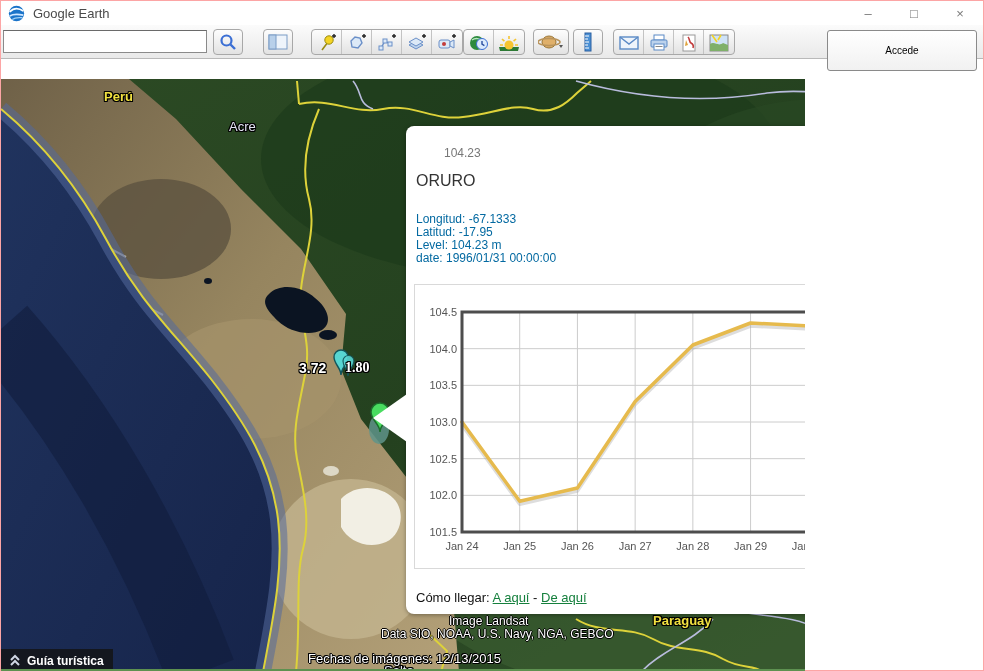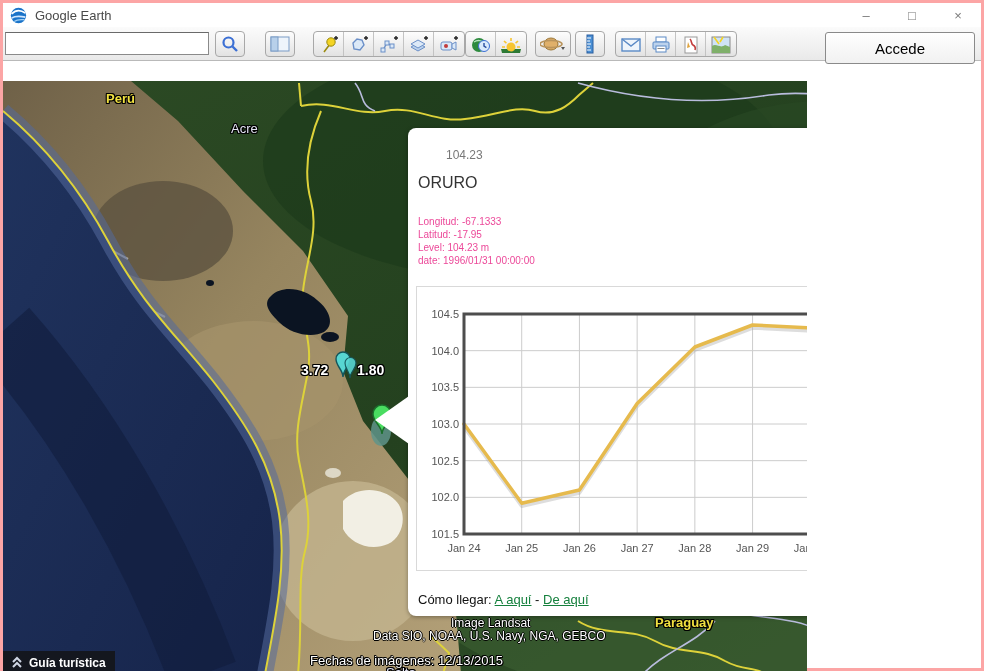--- a/index.html
+++ b/index.html
@@ -1,39 +1,39 @@
 <!DOCTYPE html>
 <html><head>
 <meta charset="utf-8">
 <style>
   * { margin:0; padding:0; box-sizing:border-box; }
   html,body { width:984px; height:671px; overflow:hidden; }
   body { font-family:"Liberation Sans","DejaVu Sans",sans-serif; background:#fff; position:relative; }
-  .window { position:absolute; inset:0; border:3px solid #fca5a5; }
+  .window { position:absolute; inset:0; border:1px solid #fca5a5; }
 
   
   .titlebar { height:24px; background:#fff; display:flex; align-items:center; position:relative; }
   .app-logo { width:17px; height:17px; margin:0 8px 0 7px; }
   .app-title { font-size:13px; color:#4a4a4a; }
   .win-controls { position:absolute; right:0; top:0; height:24px; display:flex; }
   .win-btn { width:46px; height:24px; display:flex; align-items:center; justify-content:center; color:#7a7a7a; font-size:13px; }
 
   
   .menubar { height:20px; background:#f0f0f0; display:flex; align-items:center; padding-left:9px; border-bottom:1px solid #e3e3e3; }
   .menu-item { font-size:12px; color:#6e6e6e; margin-right:21px; }
 
   
   .toolbar { height:34px; background:linear-gradient(#fbfbfb,#e9e9e9); display:flex; align-items:center; position:relative; border-bottom:1px solid #b9b9b9; }
   .search-input { position:absolute; left:2px; top:5px; width:204px; height:23px; border:1px solid #8a8a8a; border-top-color:#6a6a6a; background:#fff; font-size:12px; padding:0 4px; }
   .tb-btn { height:26px; min-width:30px; display:flex; align-items:center; justify-content:center; background:linear-gradient(#fdfdfd,#e2e2e2); border:1px solid #a8a8a8; border-radius:4px; padding:0 3px; }
   .tb-group { display:flex; height:26px; border:1px solid #a8a8a8; border-radius:4px; background:linear-gradient(#fdfdfd,#e2e2e2); overflow:hidden; }
   .tb-group .tb-btn { border:none; border-right:1px solid #c3c3c3; border-radius:0; background:none; }
   .tb-group .tb-btn:last-child { border-right:none; }
   .search-btn { position:absolute; left:212px; top:4px; }
-  .signin-btn { position:absolute; right:6px; top:5px; width:150px; height:32px; background:linear-gradient(#ffffff,#f1f1f1); border:1px solid #8a8a8a; border-radius:3px; font-size:15px; color:#000; display:flex; align-items:center; justify-content:center; }
+  .signin-btn { position:absolute; right:6px; top:5px; width:150px; height:41px; background:linear-gradient(#ffffff,#f1f1f1); border:1px solid #8a8a8a; border-radius:3px; font-size:10px; color:#000; display:flex; align-items:center; justify-content:center; }
 
   
   .map { position:absolute; left:0; top:78px; width:804px; height:593px; overflow:hidden; background:#2f4f2a; }
   .terrain { position:absolute; left:0; top:0; }
   .map-label { position:absolute; font-size:13px; font-weight:bold; color:#f0e040;
     text-shadow:-1px 0 #000,1px 0 #000,0 -1px #000,0 1px #000,-1px -1px #000,1px 1px #000,1px -1px #000,-1px 1px #000; }
   .map-label.state { color:#e4e4f4; font-weight:normal; font-size:13px; }
   .pin-label { position:absolute; font-size:14px; font-weight:bold; color:#fff;
     text-shadow:-1px 0 #000,1px 0 #000,0 -1px #000,0 1px #000,-1px -1px #000,1px 1px #000,1px -1px #000,-1px 1px #000; }
   .watermark { position:absolute; left:815px; top:516px; font-size:30px; color:rgba(255,255,255,0.55); letter-spacing:1px; }
@@ -44,21 +44,21 @@
   .tourguide { position:absolute; left:0; bottom:0; width:112px; height:23px; background:rgba(20,20,20,0.82); display:flex; align-items:center; }
   .tourguide span.txt { color:#fff; font-size:12px; font-weight:bold; margin-left:4px; }
   .bottom-strip { position:absolute; left:0; bottom:0; width:984px; height:3px; background:#5d9150; }
 
   
   .balloon { position:absolute; left:405px; top:47px; width:495px; height:488px; background:#fff; border-radius:8px; box-shadow:0 1px 4px rgba(0,0,0,0.35); }
   .balloon-tail { position:absolute; left:-33px; top:268px; width:0; height:0; border-top:24px solid transparent; border-bottom:24px solid transparent; border-right:34px solid #fff; }
   .balloon-close { position:absolute; right:9px; top:4px; font-size:21px; color:#1a1a1a; line-height:22px; }
   .balloon-smallval { position:absolute; left:38px; top:20px; font-size:12px; color:#777; }
   .balloon-title { position:absolute; left:10px; top:46px; font-size:16px; color:#333; }
-  .balloon-info { position:absolute; left:10px; top:87px; font-size:10px; color:#ec4899; line-height:13px; }
+  .balloon-info { position:absolute; left:10px; top:87px; font-size:12px; color:#0369a1; line-height:13px; }
   .chart-box { position:absolute; left:8px; top:158px; width:479px; height:285px; border:1px solid #d9d9d9; background:#fff; }
   .directions { position:absolute; left:10px; top:464px; font-size:13px; color:#111; }
   .directions a { color:#15803d; }
   .chart-box svg text.tick { font-family:"Liberation Sans","DejaVu Sans",sans-serif; font-size:11px; fill:#555; }
 
   
   .nav { position:absolute; right:0; top:0; width:80px; height:320px; }
   .compass-ring { position:absolute; left:-32px; top:11px; width:72px; height:72px; border-radius:50%; border:5px solid rgba(255,255,255,0.45); }
   .sphere { position:absolute; border-radius:50%; background:radial-gradient(circle at 35% 30%, #ffffff 0%, #ececec 45%, #bdbdbd 100%); box-shadow:0 2px 3px rgba(0,0,0,0.4); }
   .n-badge { position:absolute; left:-6px; top:-4px; width:16px; height:15px; background:#fff; border-radius:3px; font-size:11px; font-weight:bold; color:#000; text-align:center; line-height:15px; }
@@ -299,28 +299,28 @@
       <ellipse cx="207" cy="202" rx="4" ry="3" fill="#0b1422"></ellipse>
     </svg>
 
     <span class="map-label" style="left:103px;top:10px;">Perú</span>
     <span class="map-label state" style="left:228px;top:8px;margin-top:32px;">Acre</span>
     <span class="map-label" style="left:652px;top:534px;">Paraguay</span>
     <span class="map-label state" style="left:383px;top:584px;">Salta</span>
 
     <span class="watermark">Google earth</span>
     <span class="attrib" style="left:448px;top:535px;">Image Landsat</span>
-    <span class="attrib" style="left:370px;top:548px;">Data SIO, NOAA, U.S. Navy, NGA, GEBCO</span>
+    <span class="attrib" style="left:380px;top:548px;">Data SIO, NOAA, U.S. Navy, NGA, GEBCO</span>
 
     <span class="pin-label" style="left:298px;top:281px;">3.72</span>
     <svg style="position:absolute;left:330px;top:268px;" width="30" height="30" viewBox="0 0 30 30">
       <path d="M10,28 C10,21 3,17 3,10 A7,7 0 1 1 17,10 C17,17 10,21 10,28 Z" fill="#57d6d2" stroke="#14555b" stroke-width="1.4"></path>
       <path d="M17,29 C17,23 12,20 12,14 A5.5,5.5 0 1 1 23,14 C23,20 17,23 17,29 Z" fill="#57d6d2" stroke="#14555b" stroke-width="1.2" opacity="0.9"></path>
     </svg>
-    <span class="pin-label" style="left:354px;top:281px;">1.80</span>
+    <span class="pin-label" style="left:344px;top:281px;font-family:Liberation Serif, serif;">1.80</span>
     <svg style="position:absolute;left:366px;top:323px;" width="26" height="32" viewBox="0 0 26 32">
       <path d="M13,30 C13,22 4,18 4,10 A9,9 0 1 1 22,10 C22,18 13,22 13,30 Z" fill="#49dc60" stroke="#1c6e2c" stroke-width="1.5"></path>
     </svg>
 
     <div class="balloon">
       <div class="balloon-tail"></div>
       <span class="balloon-close">×</span>
       <span class="balloon-smallval">104.23</span>
       <div class="balloon-title">ORURO</div>
       <div class="balloon-info">

